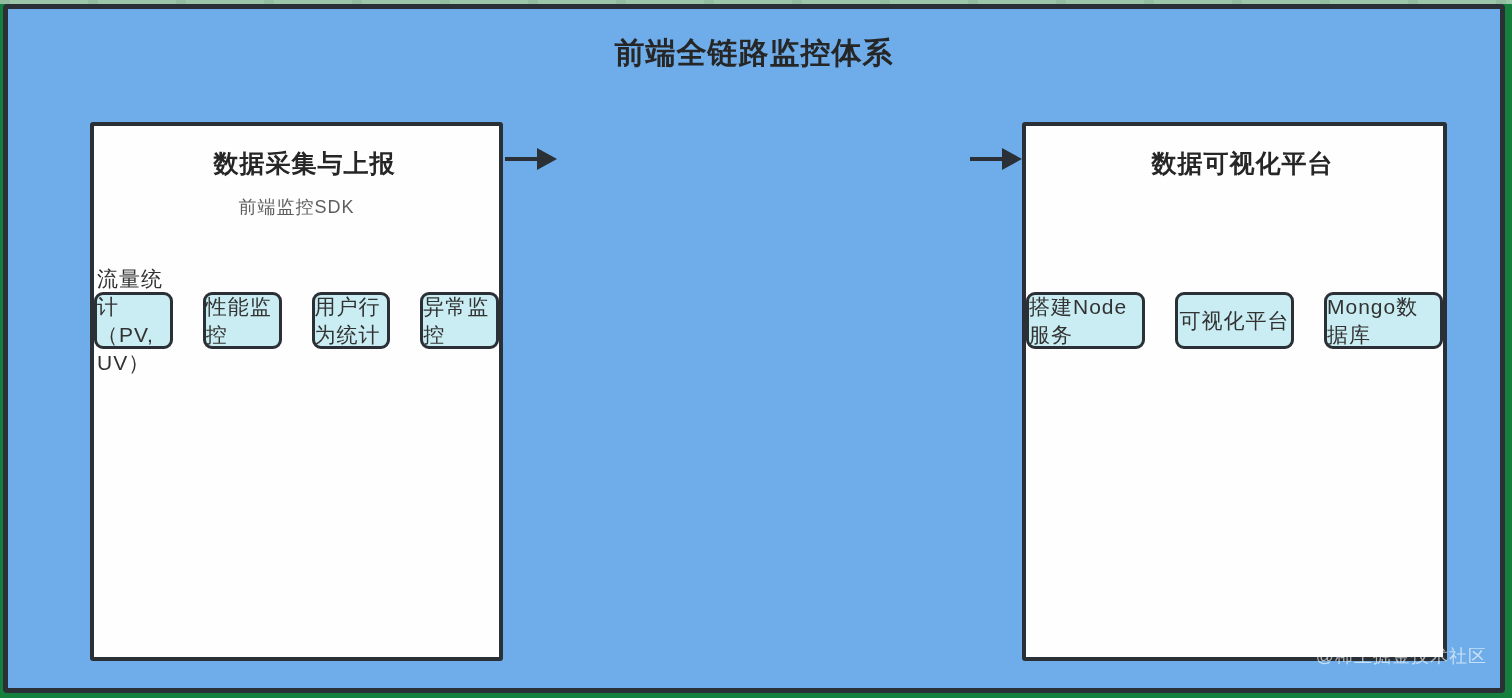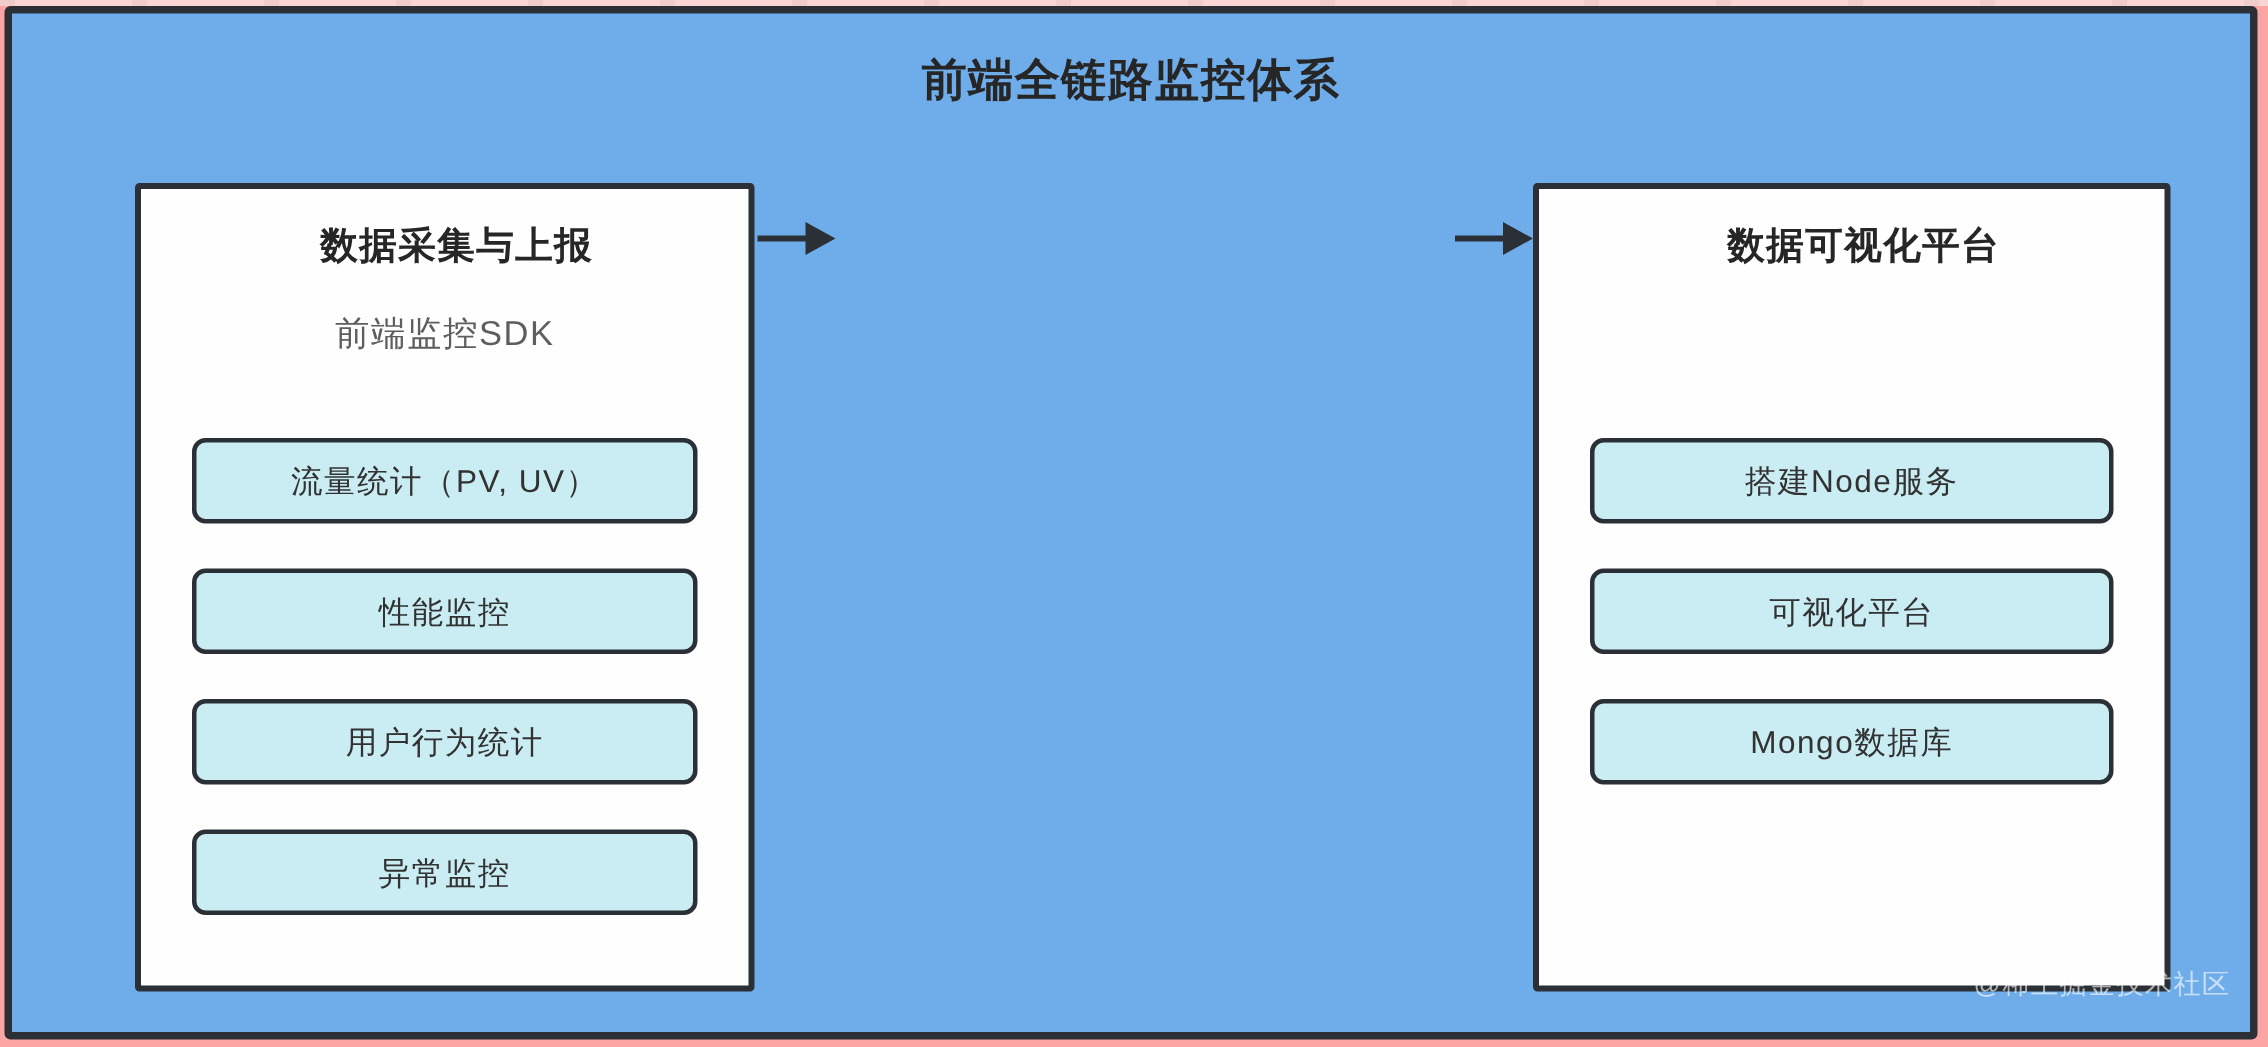--- a/index.html
+++ b/index.html
@@ -1,18 +1,18 @@
 <!DOCTYPE html>
 <html><head>
 <meta charset="utf-8">
 <style>
   html,body{margin:0;padding:0;background:#ffffff;}
   .page{
     position:relative;width:1512px;height:698px;overflow:hidden;
-    font-family:"Liberation Sans","DejaVu Sans",sans-serif;background:#fca5a5;
+    font-family:"Liberation Sans","DejaVu Sans",sans-serif;background:#15803d;
   }
   
   .top-artifacts{
     position:absolute;left:0;top:0;width:100%;height:4px;
     background:repeating-linear-gradient(90deg,#e8e6e2 0 10px,#f7f6f4 10px 88px);
     opacity:.6;
   }
   .frame{
     position:absolute;left:3px;top:4px;width:1502px;height:689px;
     box-sizing:border-box;border:5px solid #2b3036;border-radius:4px;
@@ -27,26 +27,26 @@
     background:#fefefe;border:4px solid #2b3036;border-radius:3px;
   }
   .panel-1{left:82px;width:413px;}
   .panel-2{left:549px;width:412px;}
   .panel-3{left:1014px;width:425px;}
   .panel-title{
     margin-top:21px;text-align:center;
     font-size:25px;font-weight:bold;color:#262626;letter-spacing:1px;padding-left:16px;
   }
   .panel-subtitle{
-    margin-top:27px;text-align:center;
-    font-size:23px;color:#5e5e5e;letter-spacing:1px;
+    margin-top:15px;text-align:center;
+    font-size:18px;color:#5e5e5e;letter-spacing:1px;
   }
   .items{
     position:absolute;left:0;right:0;top:166px;
-    display:flex;flex-direction:column;align-items:center;gap:30px;
+    display:flex;flex-direction:row;align-items:center;gap:30px;
   }
   .item{
     width:calc(100% - 68px);height:57px;box-sizing:border-box;
     background:#c9edf2;border:3px solid #2b3036;border-radius:9px;
     display:flex;align-items:center;justify-content:center;
     font-size:21px;color:#323232;letter-spacing:1px;
   }
   .arrow{position:absolute;width:52px;height:26px;top:137px;}
   .arrow-1{left:497px;}
   .arrow-2{left:962px;}

